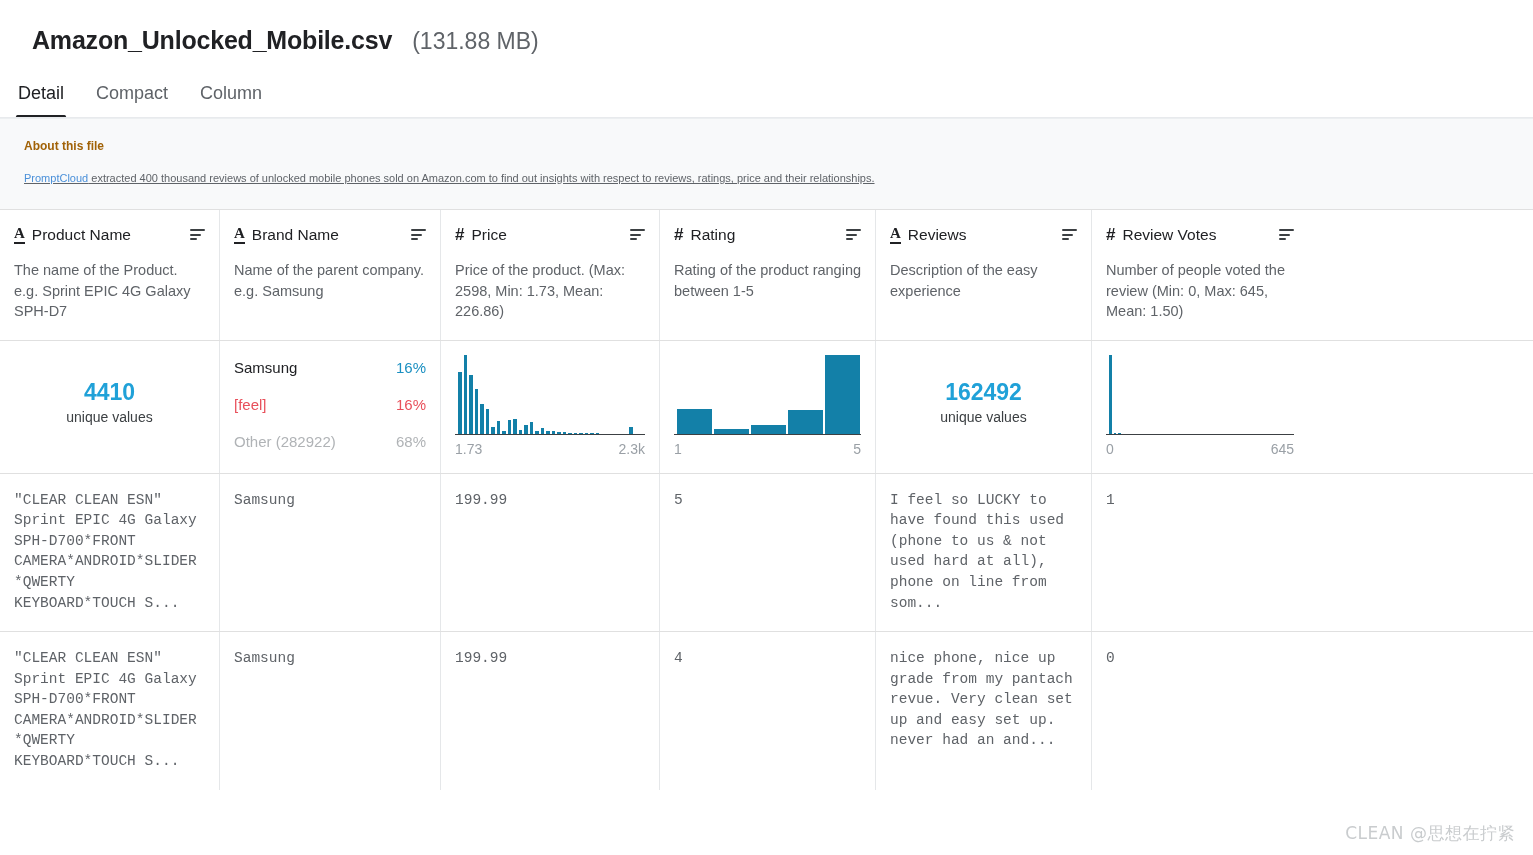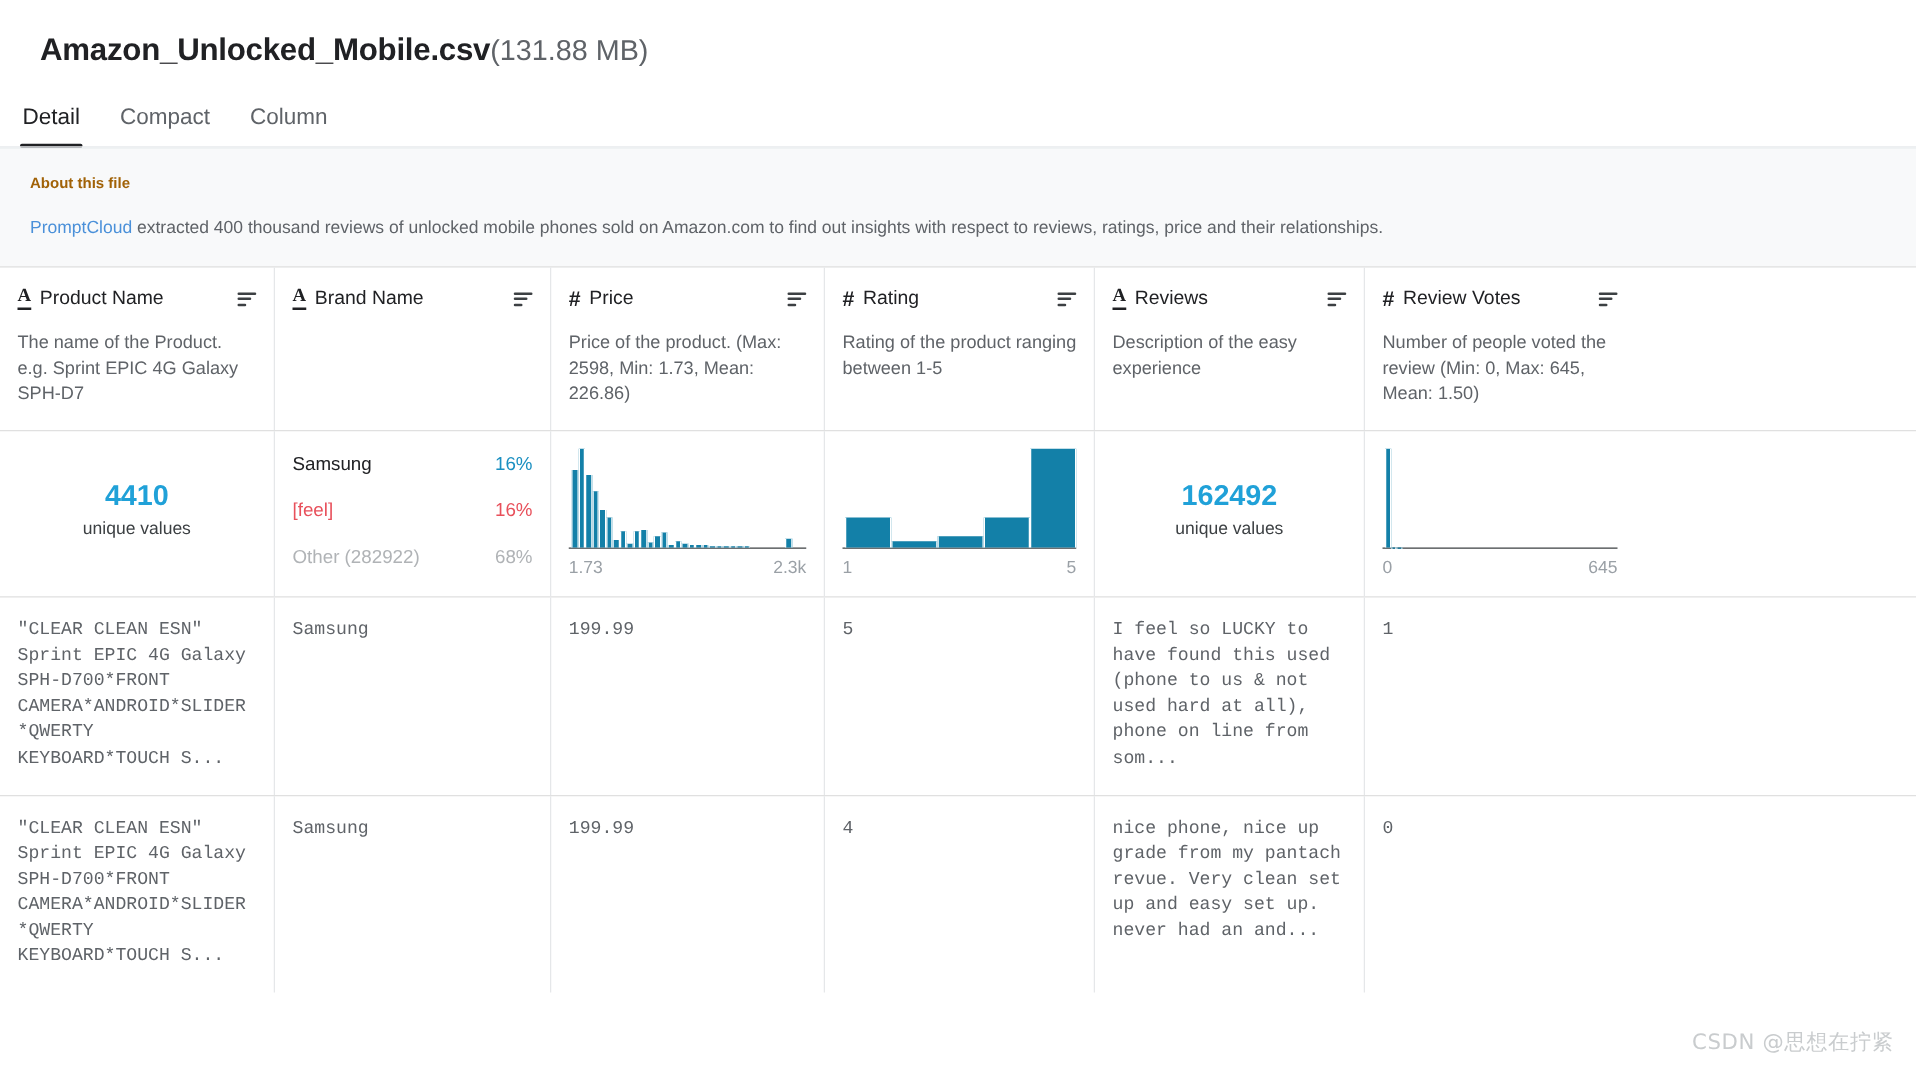--- a/index.html
+++ b/index.html
@@ -13,21 +13,21 @@
     font-family: "Liberation Sans", sans-serif;
     color: #202124;
     -webkit-font-smoothing: antialiased;
   }
 
   .page { position: relative; width: 1533px; height: 855px; }
 
   
   .header { padding: 26px 0 0 32px; }
   .file-title-row {
-    display: flex; align-items: baseline; gap: 0;
+    display: flex; align-items: baseline; gap: 20px;
     font-size: 25px;
   }
   .file-name { font-weight: bold; color: #202124; letter-spacing: -0.2px; }
   .file-size { color: #5f6368; font-weight: normal; font-size: 23px; }
 
   
   .tabs {
     display: flex; gap: 28px;
     padding: 28px 0 0 16px;
     position: relative;
@@ -60,21 +60,21 @@
     background: #f8f9fa;
     border-top: 1px solid #eceff1;
     border-bottom: 1px solid #e0e0e0;
     padding: 20px 32px 22px 24px;
   }
   .about-title {
     font-size: 12px; font-weight: bold; color: #a16207;
     margin-bottom: 18px;
   }
   .about-body {
-    font-size: 14px; color: #5f6368; line-height: 1.45;
+    font-size: 11px; color: #5f6368; line-height: 1.45; text-decoration: underline;
   }
   .about-body a { color: #4a90d9; text-decoration: none; }
 
   
   .grid {
     display: grid;
     grid-template-columns: 220px 221px 219px 216px 216px 216px 1fr;
     border-bottom: none;
   }
   .cell {
@@ -238,20 +238,21 @@
     <div class="cell">
       <div class="col-head">
         <span class="type-icon str">A</span>
         <span class="col-title">Brand Name</span>
         <span class="sort-icon">
             <i></i>
             <i></i>
             <i></i>
           </span>
       </div>
+      <div class="col-desc">Name of the parent company. e.g. Samsung</div>
     </div>
 
     <div class="cell">
       <div class="col-head">
         <span class="type-icon num">#</span>
         <span class="col-title">Price</span>
         <span class="sort-icon">
             <i></i>
             <i></i>
             <i></i>
@@ -463,14 +464,14 @@
   <div class="grid row-data">
     <div class="cell">"CLEAR CLEAN ESN" Sprint EPIC 4G Galaxy SPH-D700*FRONT CAMERA*ANDROID*SLIDER*QWERTY KEYBOARD*TOUCH S...</div>
     <div class="cell">Samsung</div>
     <div class="cell">199.99</div>
     <div class="cell">4</div>
     <div class="cell">nice phone, nice up grade from my pantach revue. Very clean set up and easy set up. never had an and...</div>
     <div class="cell last">0</div>
     <div class="cell filler"></div>
   </div>
 
-  <div class="watermark">CSDN @思想在拧紧</div>
+  <div class="watermark">CLEAN @思想在拧紧</div>
 </div>
 
 </body></html>

